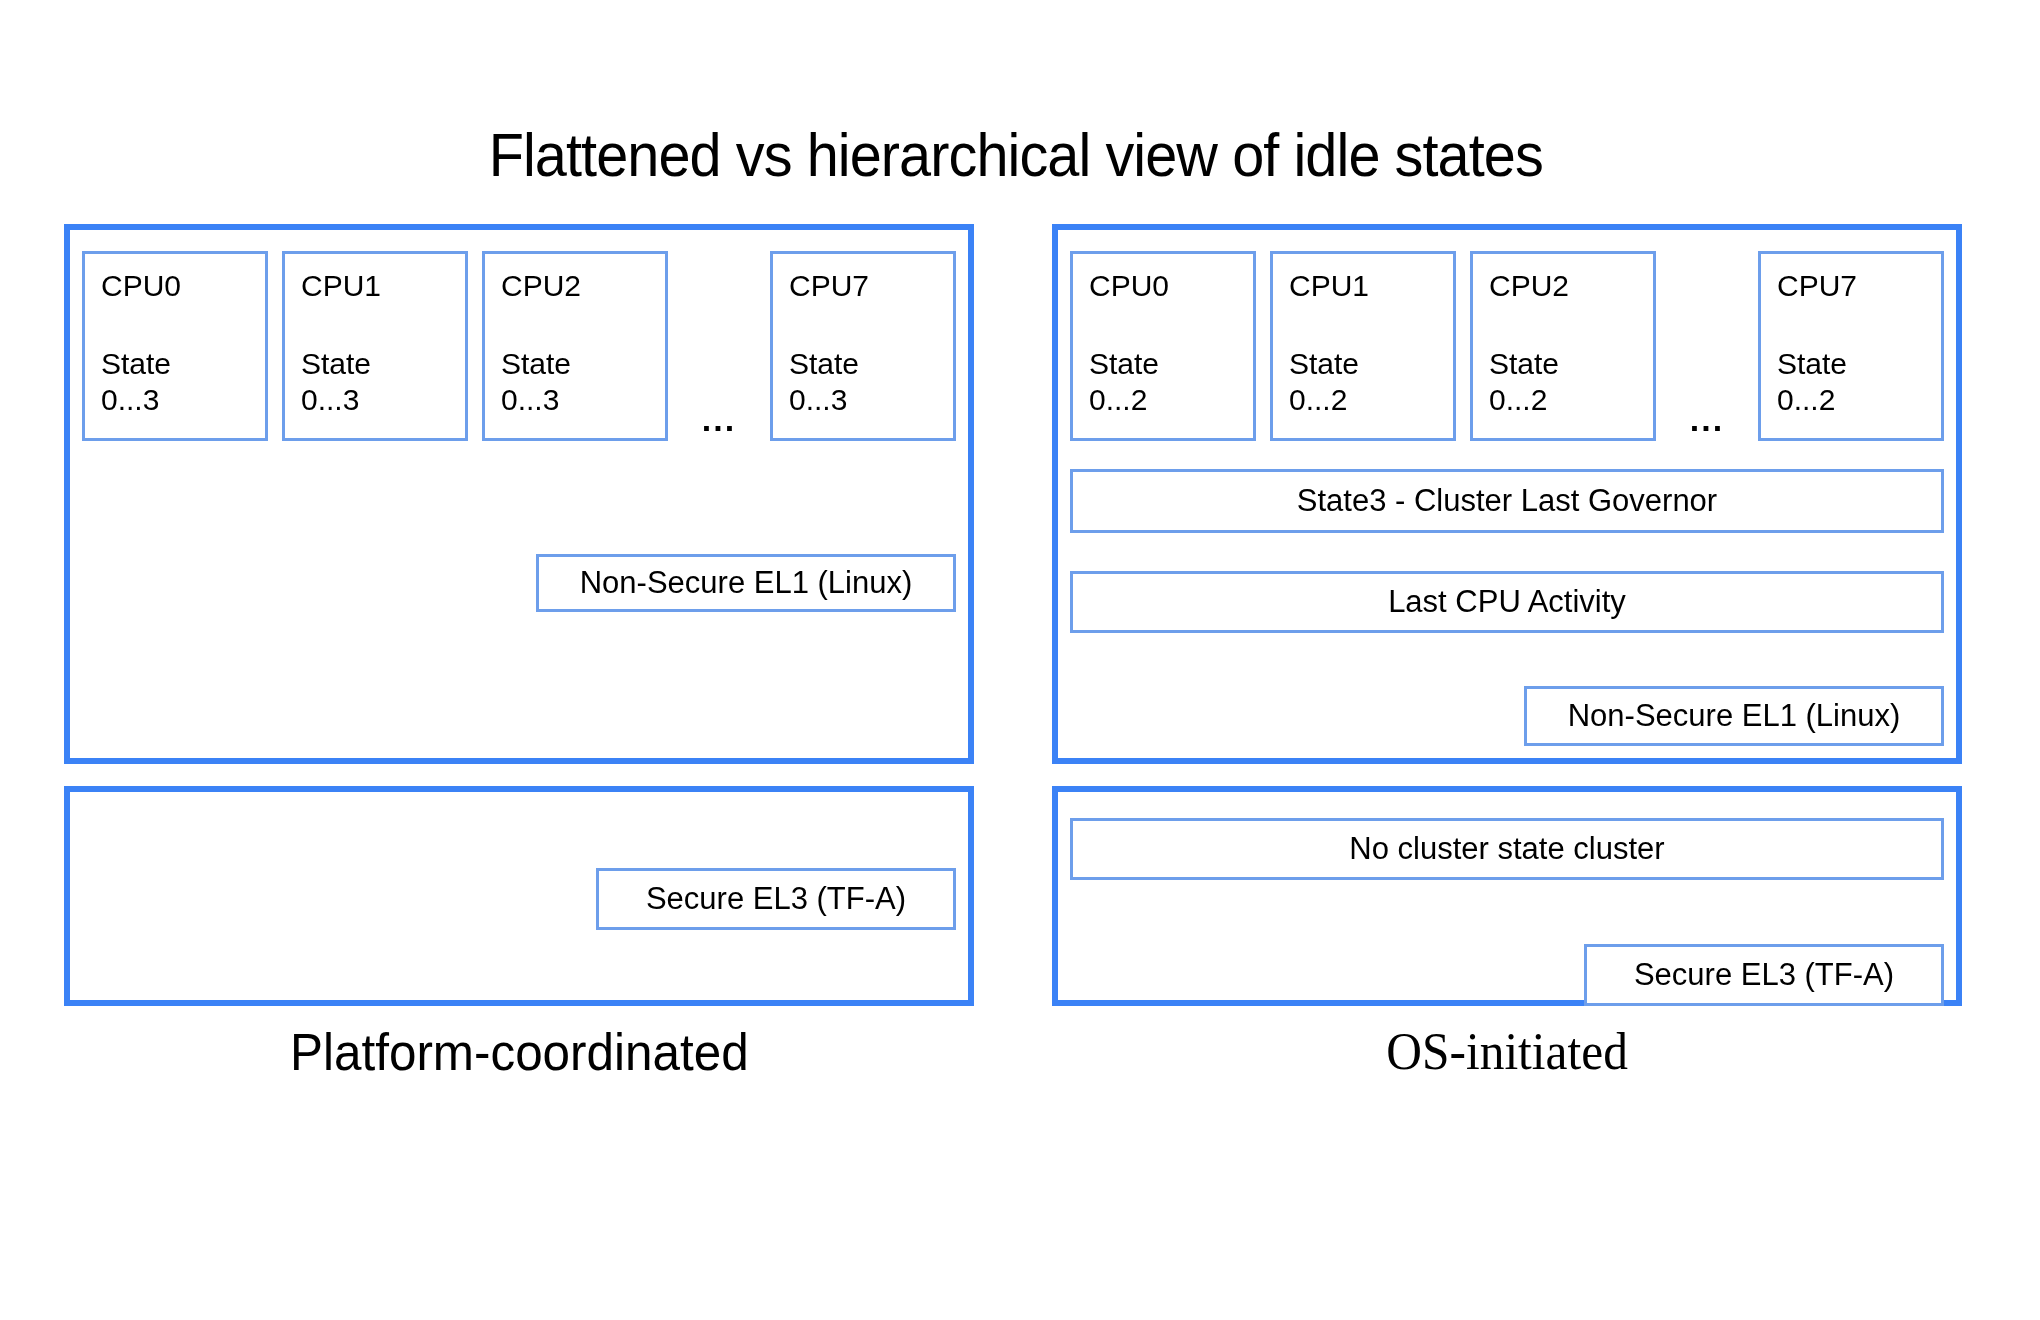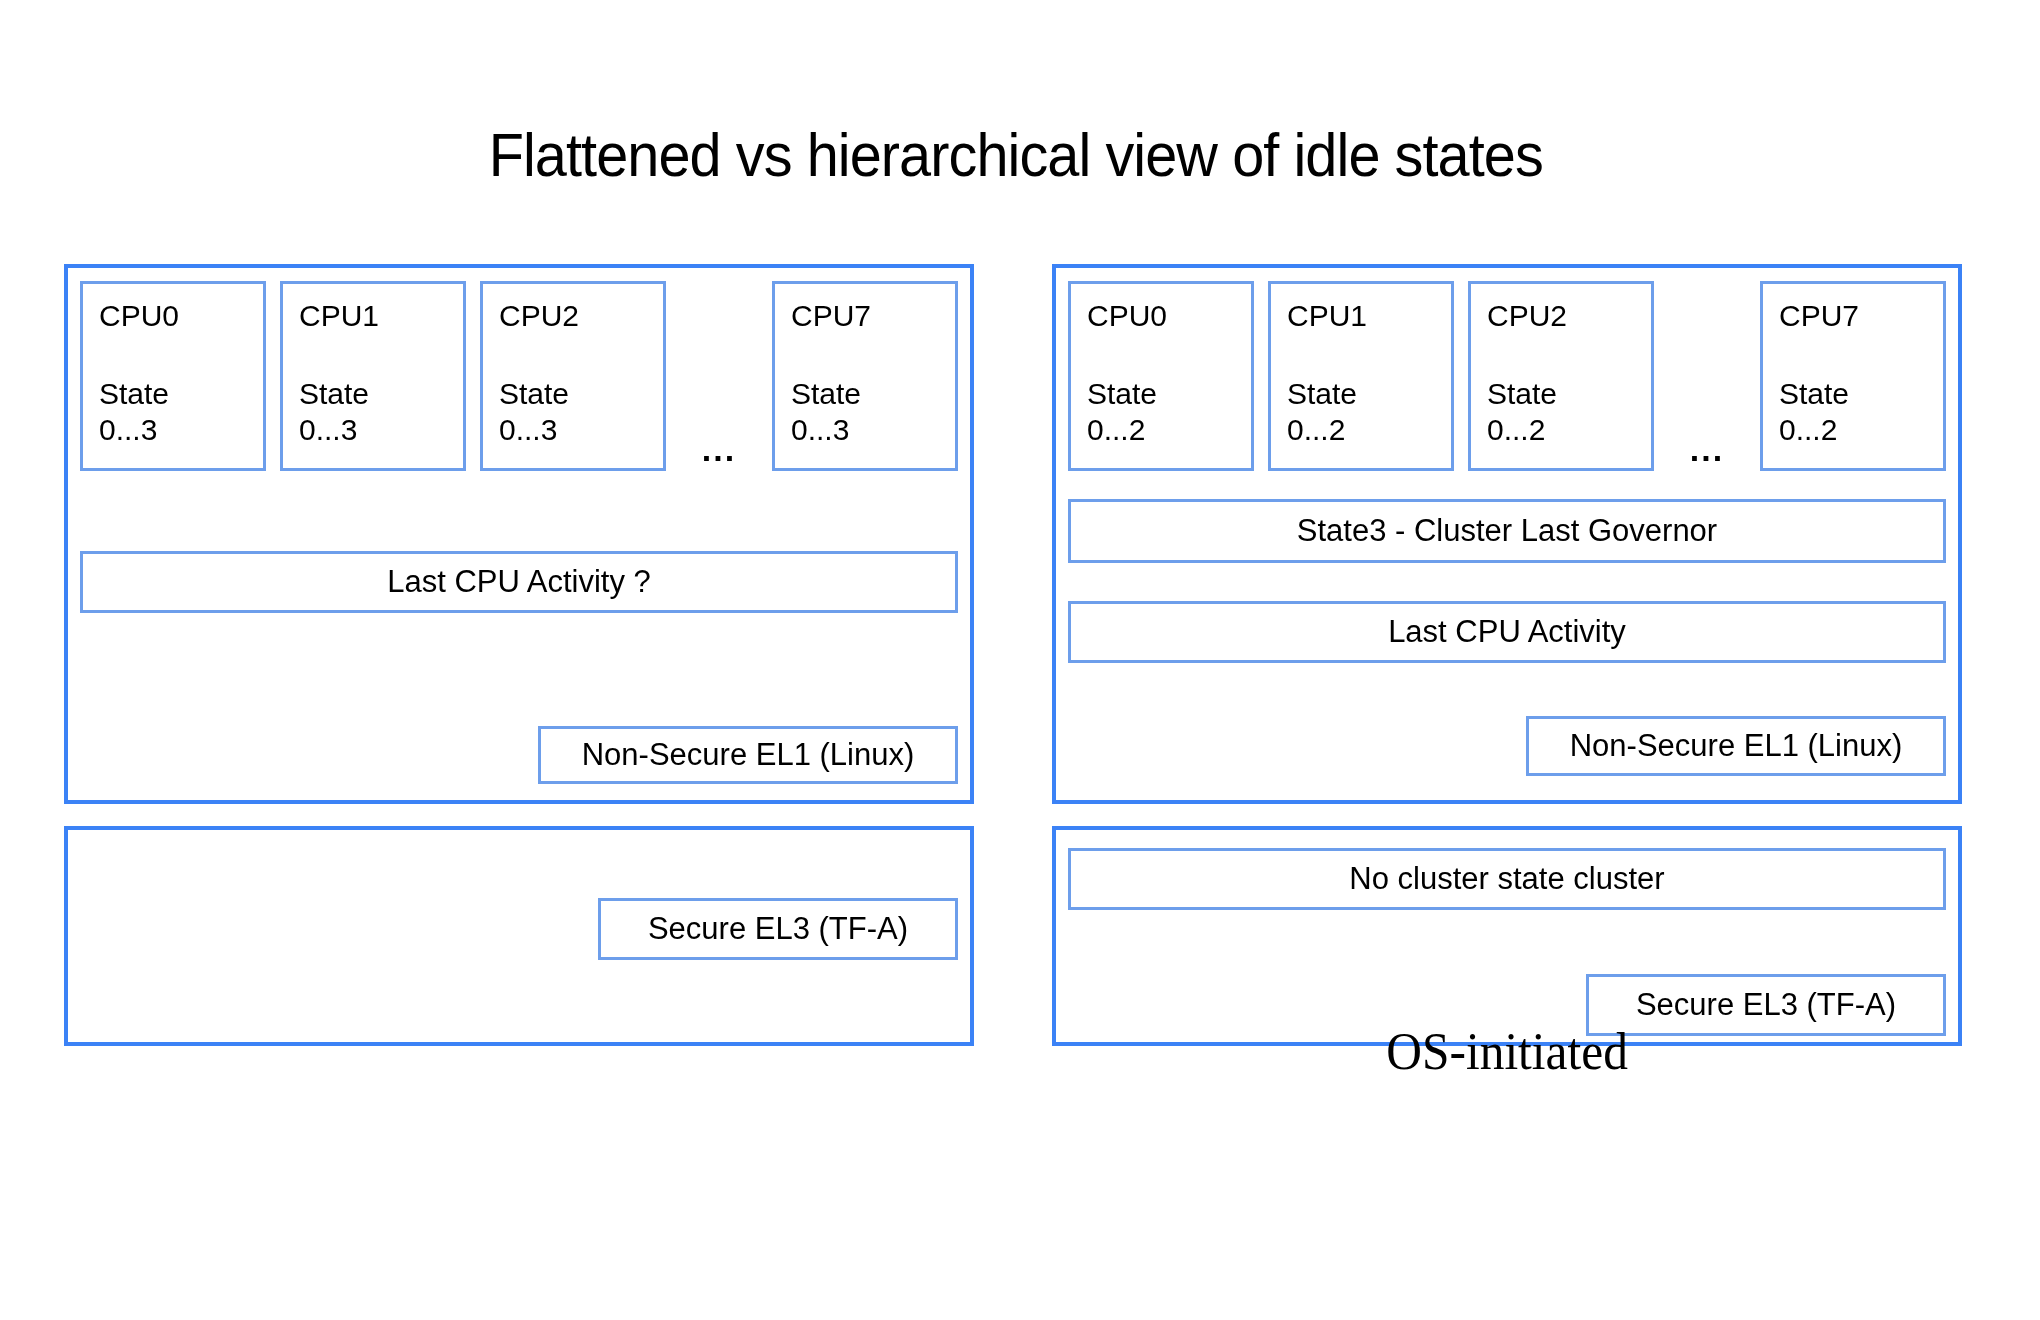--- a/index.html
+++ b/index.html
@@ -27,26 +27,25 @@
     display: inline-block;
     font-size: 62px;
     line-height: 1.05;
     transform: scaleX(0.93);
     letter-spacing: -1px;
     white-space: nowrap;
   }
   .panel {
     position: absolute;
     box-sizing: border-box;
-    border: 4px solid #3b82f6;
+    border: 6px solid #3b82f6;
     background: #ffffff;
     display: flex;
     flex-direction: column;
-    padding: 4px 12px;
-    margin-top: 40px;
+    padding: 12px 12px;
   }
   .panel.upper-left  { left: 64px;   top: 224px; width: 910px; height: 540px; }
   .panel.upper-right { left: 1052px; top: 224px; width: 910px; height: 540px; }
   .panel.lower-left  { left: 64px;   top: 786px; width: 910px; height: 220px; }
   .panel.lower-right { left: 1052px; top: 786px; width: 910px; height: 220px; }
 
   .cpu-row {
     margin-top: 9px;
     height: 190px;
     display: flex;
@@ -137,21 +136,20 @@
         <span class="cpu-state">State
 0...3</span>
       </div>
       <div class="cpu-gap">...</div>
       <div class="cpu-box">
         <span>CPU7</span>
         <span class="cpu-state">State
 0...3</span>
       </div>
     </div>
-    <div class="lbl-box activity-l">Last CPU Activity ?</div>
     <div class="lbl-box el1-l">Non-Secure EL1 (Linux)</div>
   </div>
 
   <div class="panel upper-right">
     <div class="cpu-row">
       <div class="cpu-box">
         <span>CPU0</span>
         <span class="cpu-state">State
 0...2</span>
       </div>
@@ -179,17 +177,20 @@
 
   <div class="panel lower-left">
     <div class="lbl-box el3">Secure EL3 (TF-A)</div>
   </div>
 
   <div class="panel lower-right">
     <div class="lbl-box decision">No cluster state cluster</div>
     <div class="lbl-box el3">Secure EL3 (TF-A)</div>
   </div>
 
+  <div class="caption left-cap">
+    <span class="caption-inner">Platform-coordinated</span>
+  </div>
   <div class="caption right-cap">
     <span class="caption-inner">OS-initiated</span>
   </div>
 
 </div>
 
 </body></html>

